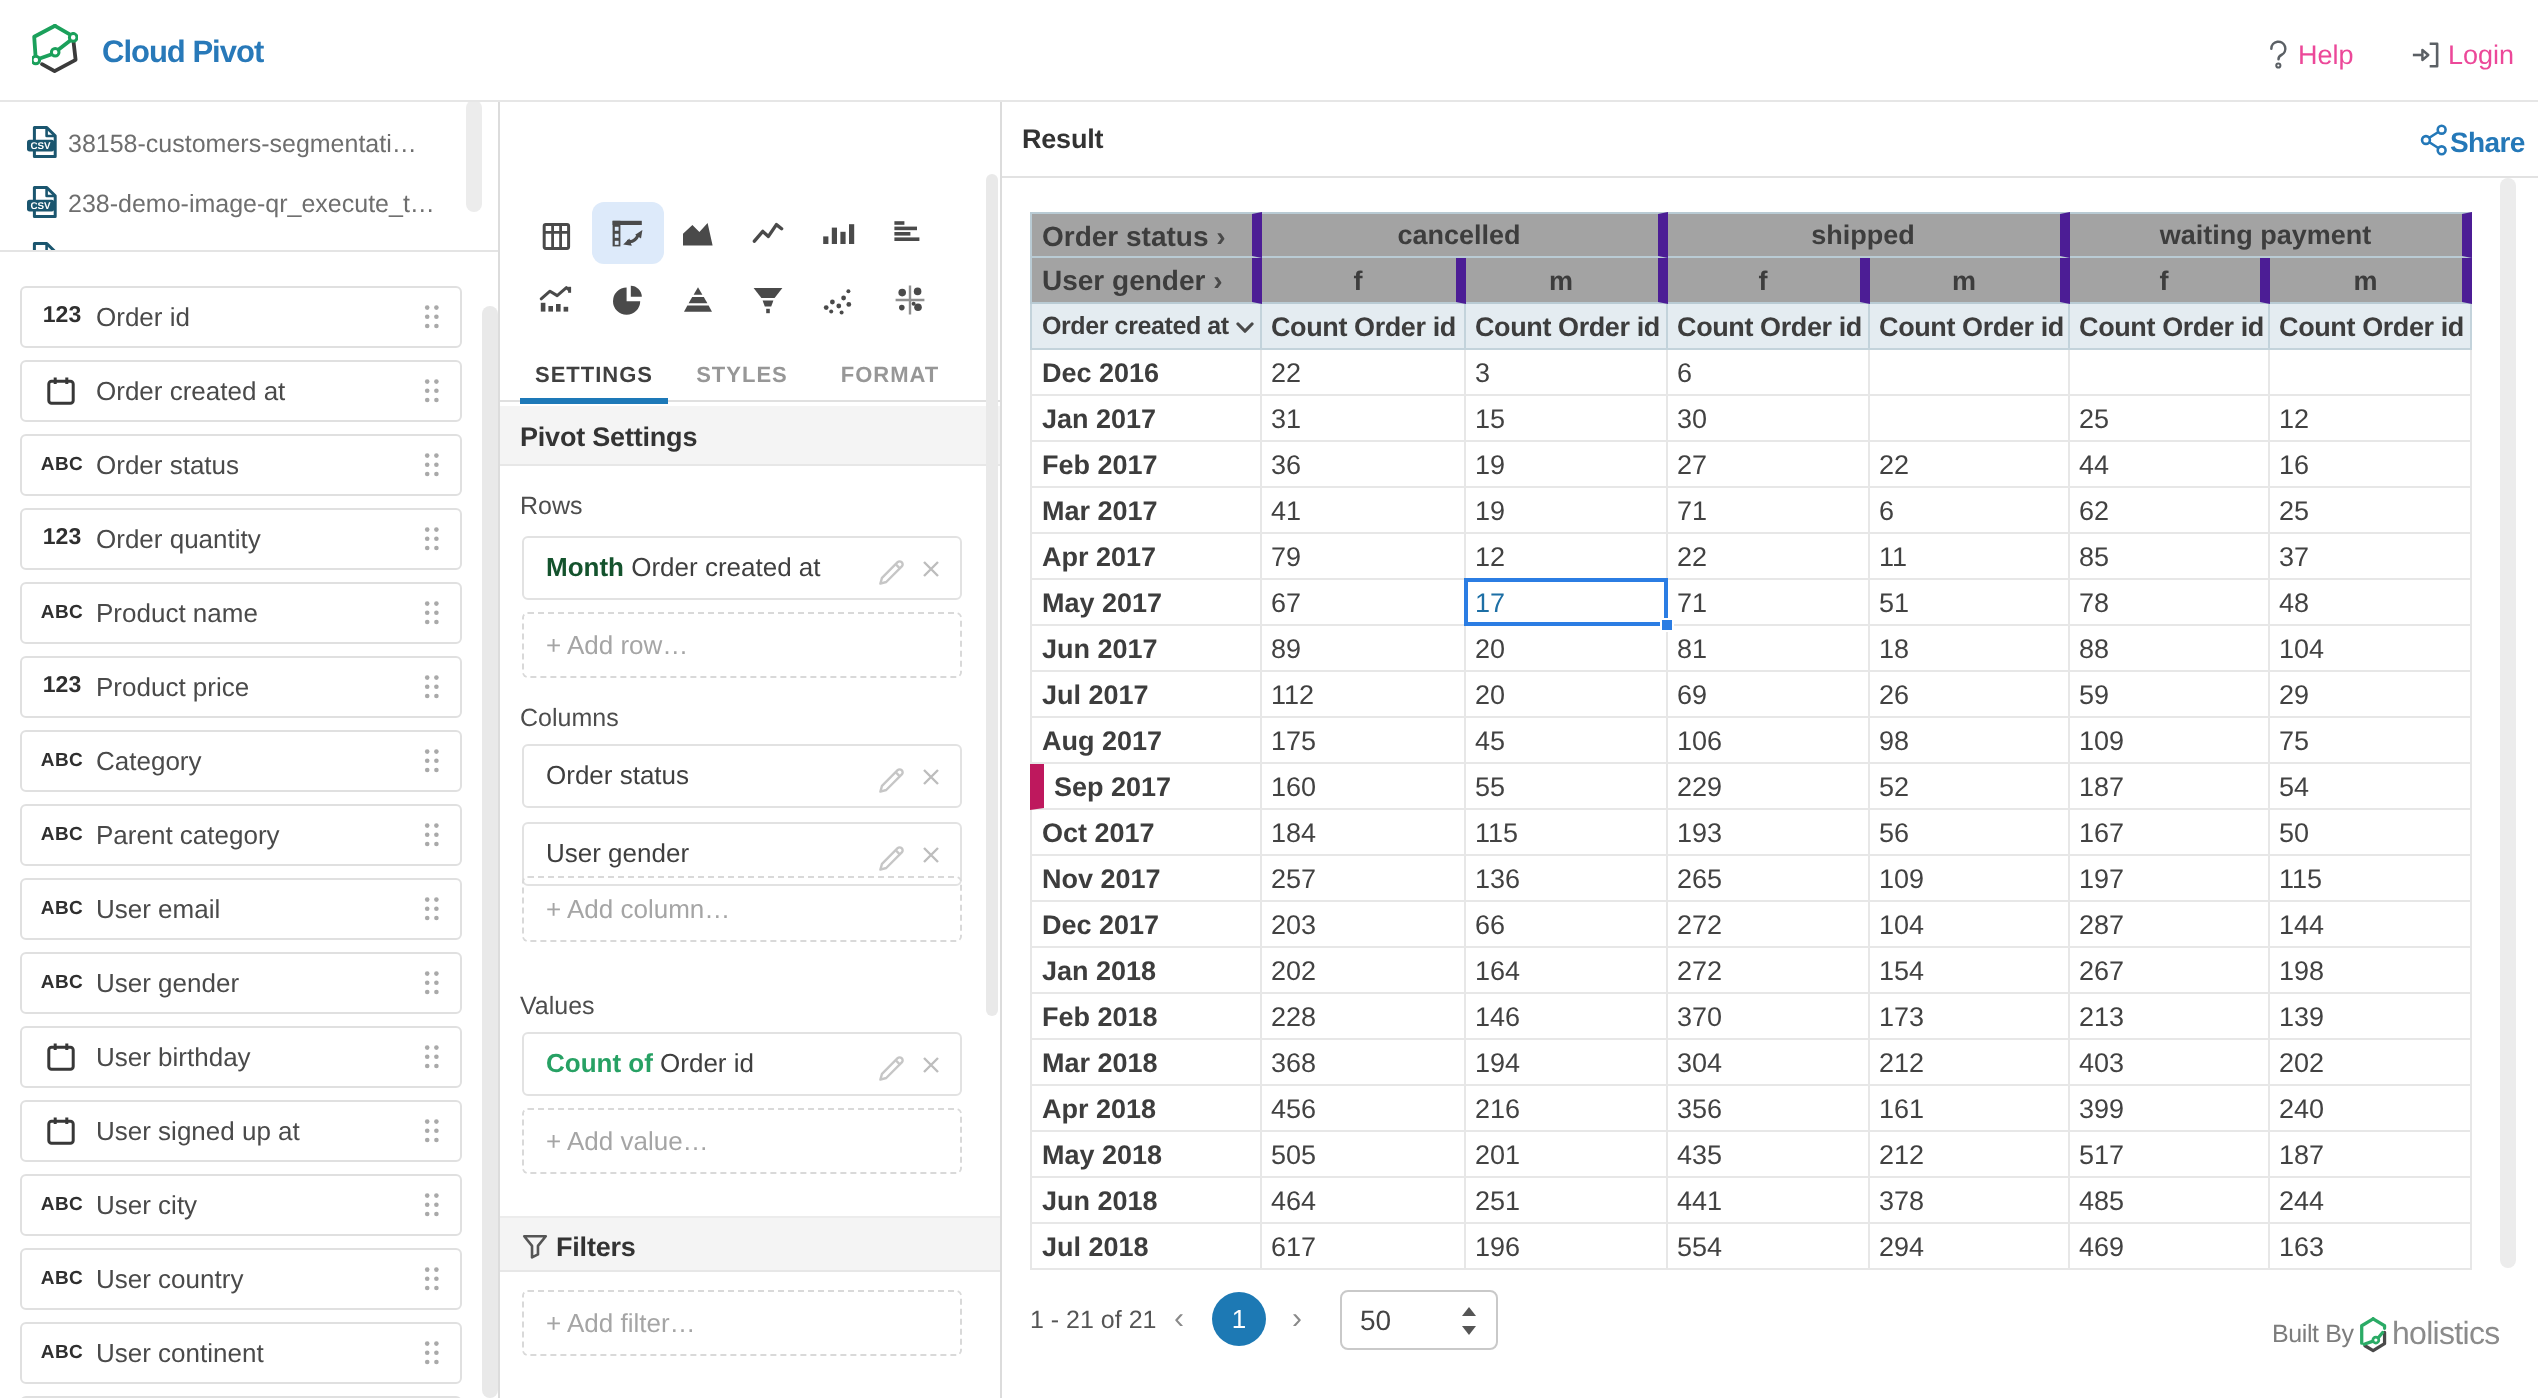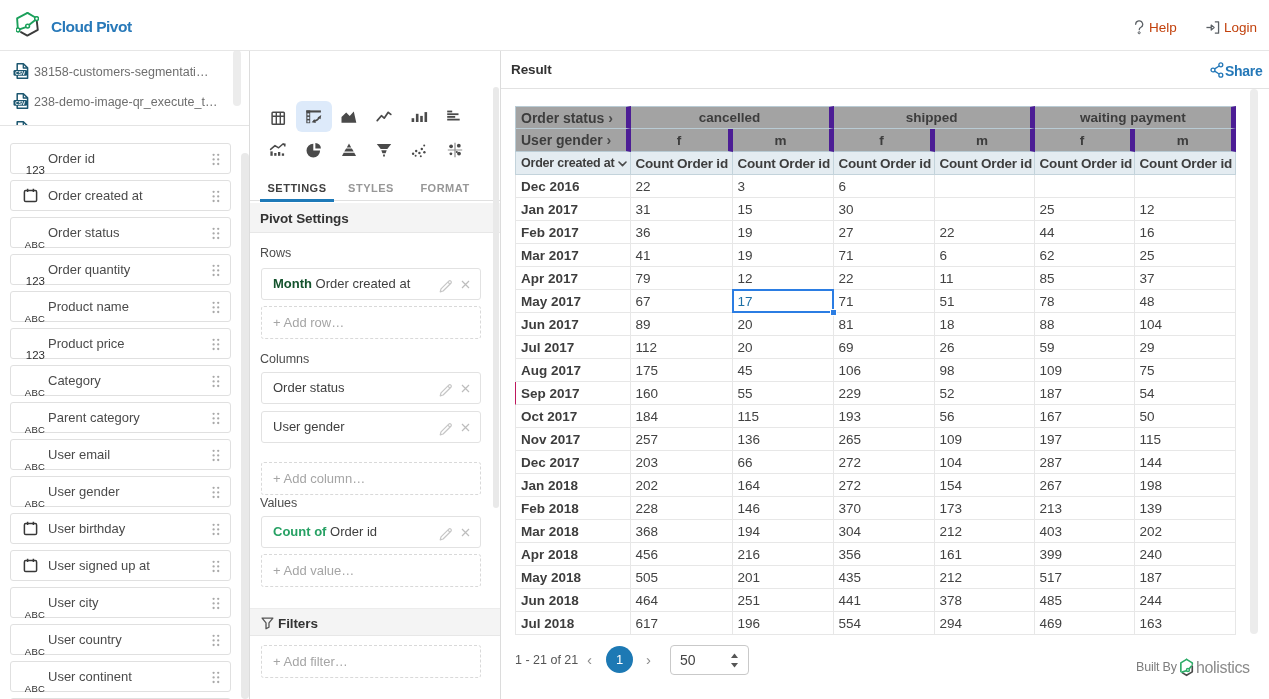--- a/index.html
+++ b/index.html
@@ -3,30 +3,30 @@
 <meta charset="utf-8">
 <style>
 * { margin:0; padding:0; box-sizing:border-box; }
 html,body { width:1269px; height:699px; background:#fff; font-family:"Liberation Sans", sans-serif; overflow:hidden; }
 .abs { position:absolute; }
 #stage { position:relative; width:1269px; height:699px; background:#fff; }
 
 
 #nav { position:absolute; left:0; top:0; width:1269px; height:51px; background:#fff; border-bottom:1px solid #e6e6e6; z-index:30; }
 #brand { position:absolute; left:51px; top:18px; font-size:15.5px; font-weight:bold; letter-spacing:-0.5px; color:#2879b9; }
-.navlink { position:absolute; top:20px; font-size:13.5px; color:#c2410c; }
+.navlink { position:absolute; top:20px; font-size:13.5px; color:#ec4899; }
 
 
 #sidebar { position:absolute; left:0; top:50px; width:250px; height:649px; background:#fff; border-right:1px solid #dcdcdc; }
 #filelist { position:absolute; left:0; top:0; width:249px; height:76px; overflow:hidden; border-bottom:1px solid #e4e4e4; }
 .fitem { position:absolute; left:13px; height:20px; }
 .fname { position:absolute; left:21px; top:3px; font-size:12.5px; color:#6e6e6e; white-space:nowrap; }
 #fields { position:absolute; left:0; top:76px; width:249px; height:573px; overflow:hidden; }
 .fbox { position:absolute; left:10px; width:221px; height:31px; background:#fff; border:1px solid #e0e0e0; border-radius:3px; }
-.ficon { position:absolute; left:6px; top:12px; height:29px; line-height:29px; width:28px; text-align:right; font-weight:normal; color:#2f2f2f; }
+.ficon { position:absolute; left:6px; top:0; height:29px; line-height:29px; width:28px; text-align:center; font-weight:bold; color:#2f2f2f; }
 .i123 { font-size:11.5px; }
 .iabc { font-size:9.5px; letter-spacing:0.2px; }
 .ftext { position:absolute; left:37px; top:0; height:29px; line-height:29px; font-size:13px; color:#4a4a4a; white-space:nowrap; }
 .fdots { position:absolute; right:10px; top:8px; }
 
 
 .thumb { position:absolute; background:#ececec; border-radius:4px; }
 
 
 #mid { position:absolute; left:250px; top:50px; width:251px; height:649px; background:#fff; border-right:1px solid #dcdcdc; }
@@ -511,21 +511,21 @@
         <span class="pencil"><svg width="16" height="16" viewBox="0 0 16 16">
             <g fill="none" stroke="#c6c6c6" stroke-width="1.2" stroke-linejoin="round">
               <path d="M2.2 13.8 L3 10.9 L10.8 3.1 a1.4 1.4 0 0 1 2 0 l0.1 0.1 a1.4 1.4 0 0 1 0 2 L5.1 13 L2.2 13.8 Z"></path>
               <path d="M9.8 4.1 L11.9 6.2"></path>
             </g>
           </svg></span>
         <span class="xdel"><svg width="9" height="9" viewBox="0 0 9 9" style="margin-top:11px">
             <path d="M1 1 L8 8 M8 1 L1 8" stroke="#bdbdbd" stroke-width="1.2"></path>
           </svg></span>
       </div>
-    <div class="dashed" style="top:412px">
+    <div class="dashed" style="top:388px">
         <span class="inner">+ Add column…</span>
       </div>
 
     <div class="seclabel" style="top:446px">Values</div>
     <div class="mbox" style="top:466px">
         <span class="inner"><span class="green">Count of</span> Order id</span>
         <span class="pencil"><svg width="16" height="16" viewBox="0 0 16 16">
             <g fill="none" stroke="#c6c6c6" stroke-width="1.2" stroke-linejoin="round">
               <path d="M2.2 13.8 L3 10.9 L10.8 3.1 a1.4 1.4 0 0 1 2 0 l0.1 0.1 a1.4 1.4 0 0 1 0 2 L5.1 13 L2.2 13.8 Z"></path>
               <path d="M9.8 4.1 L11.9 6.2"></path>
@@ -678,21 +678,21 @@
             <tr>
               <td class="d rh" style="border-left:1px solid #e7e7e7">Aug 2017</td>
               <td class="d">175</td>
               <td class="d">45</td>
               <td class="d">106</td>
               <td class="d">98</td>
               <td class="d">109</td>
               <td class="d">75</td>
             </tr>
             <tr>
-              <td class="d rh" style="border-left:1px solid #be185d">Sep 2017</td>
+              <td class="d rh" style="border-left:7px solid #be185d">Sep 2017</td>
               <td class="d">160</td>
               <td class="d">55</td>
               <td class="d">229</td>
               <td class="d">52</td>
               <td class="d">187</td>
               <td class="d">54</td>
             </tr>
             <tr>
               <td class="d rh" style="border-left:1px solid #e7e7e7">Oct 2017</td>
               <td class="d">184</td>

